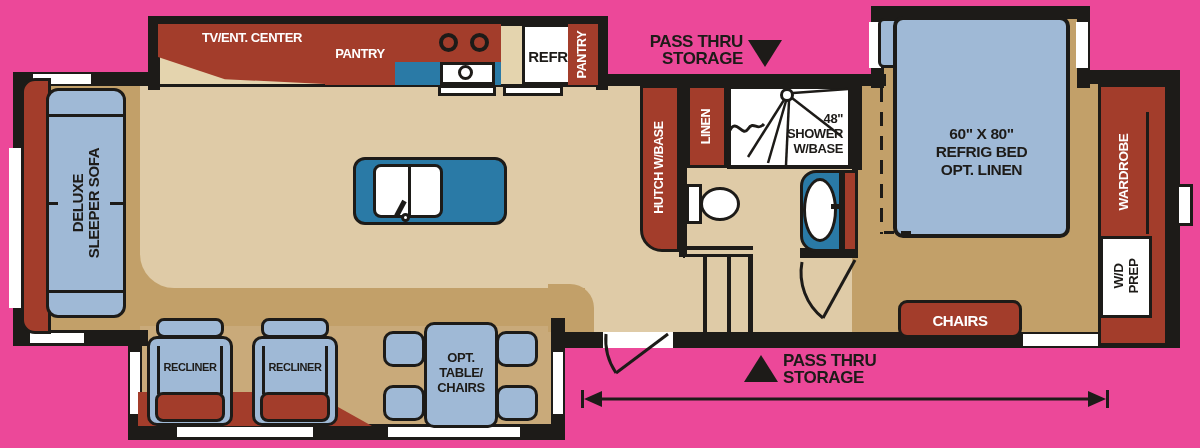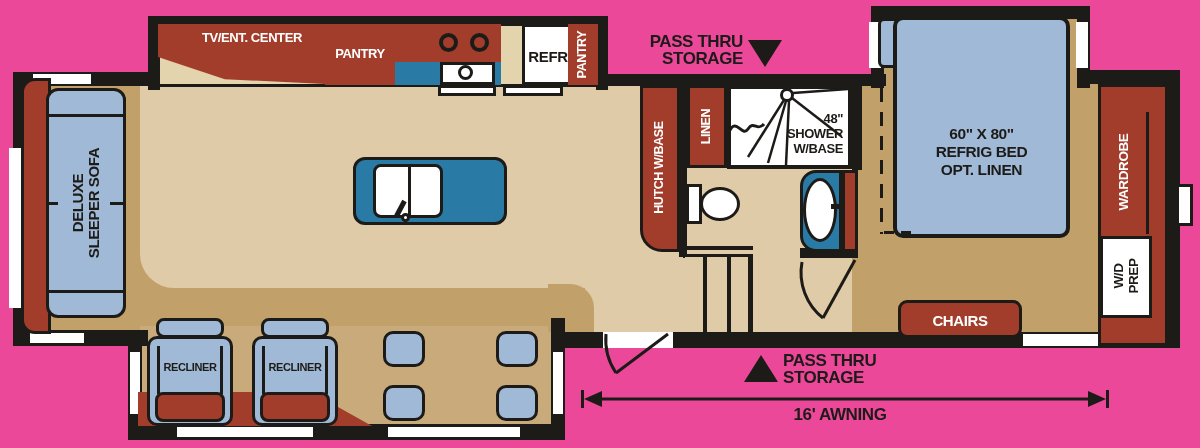--- a/index.html
+++ b/index.html
@@ -175,33 +175,39 @@
     <div class="abs line" style="left:10px;top:28px;width:3px;height:48px;"></div>
     <div class="abs line" style="left:73px;top:28px;width:3px;height:48px;"></div>
     <div class="abs redb" style="left:8px;top:74px;width:70px;height:30px;border-radius:8px;"></div>
     <div class="abs lbl" style="left:0;top:44px;width:86px;font-size:11px;">RECLINER</div>
   </div>
 
   <div class="abs blue" style="left:383px;top:331px;width:42px;height:36px;border-radius:10px;"></div>
   <div class="abs blue" style="left:383px;top:385px;width:42px;height:36px;border-radius:10px;"></div>
   <div class="abs blue" style="left:496px;top:331px;width:42px;height:36px;border-radius:10px;"></div>
   <div class="abs blue" style="left:496px;top:385px;width:42px;height:36px;border-radius:10px;"></div>
+  <div class="abs blue" style="left:424px;top:322px;width:74px;height:106px;border-radius:10px;">
+    <div class="abs lbl" style="left:0;top:25px;width:68px;font-size:13px;line-height:15px;">
+      <span>OPT.</span><br>
+      <span>TABLE/</span><br>
+      <span>CHAIRS</span>
+    </div>
+  </div>
 
   <div class="abs lbl" style="left:593px;top:33px;width:150px;font-size:17px;line-height:17px;text-align:right;">
     <span>PASS THRU</span><br>
     <span>STORAGE</span>
   </div>
   <div class="abs tri-down" style="left:748px;top:40px;"></div>
 
   <div class="abs tri-up" style="left:744px;top:355px;"></div>
   <div class="abs lbl" style="left:783px;top:352px;width:110px;font-size:17px;line-height:17px;text-align:left;">
     <span>PASS THRU</span><br>
     <span>STORAGE</span>
   </div>
-  <div class="abs lbl" style="left:770px;top:406px;width:140px;font-size:17px;">16' AWNING</div>
 
   <svg class="abs" width="1200" height="448" viewBox="0 0 1200 448" style="left:0;top:0;pointer-events:none;">
 
     <line x1="668" y1="334" x2="616" y2="373" stroke="#1D1B18" stroke-width="3"></line>
     <path d="M 606 334 A 60 60 0 0 0 616 373" fill="none" stroke="#1D1B18" stroke-width="3"></path>
 
     <line x1="855" y1="260" x2="823" y2="318" stroke="#1D1B18" stroke-width="3"></line>
     <path d="M 802 262 A 58 58 0 0 0 823 318" fill="none" stroke="#1D1B18" stroke-width="3"></path>
 
     <circle cx="787" cy="95" r="5.5" fill="#fff" stroke="#1D1B18" stroke-width="3"></circle>

